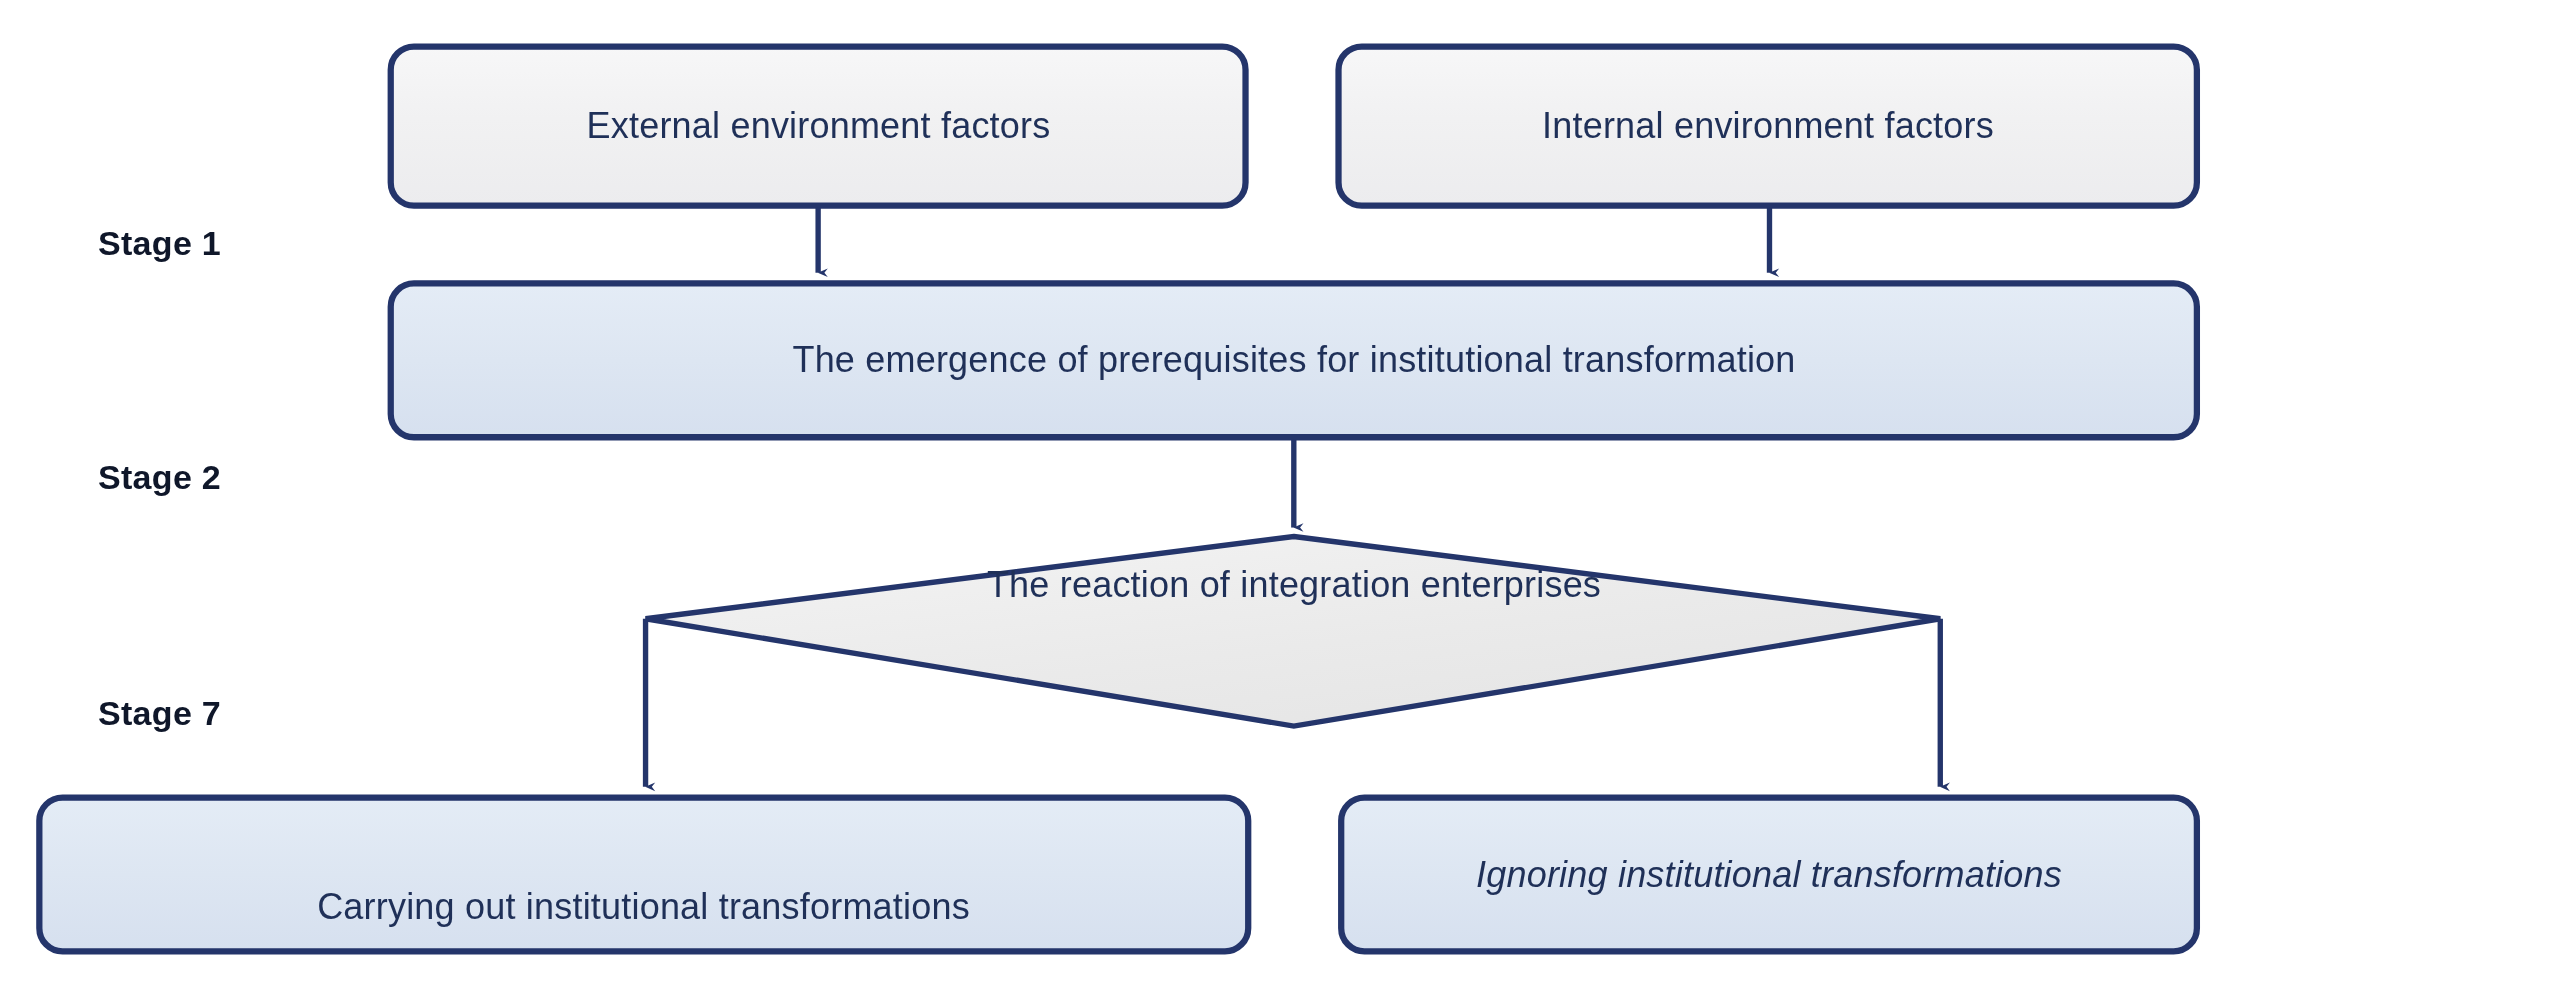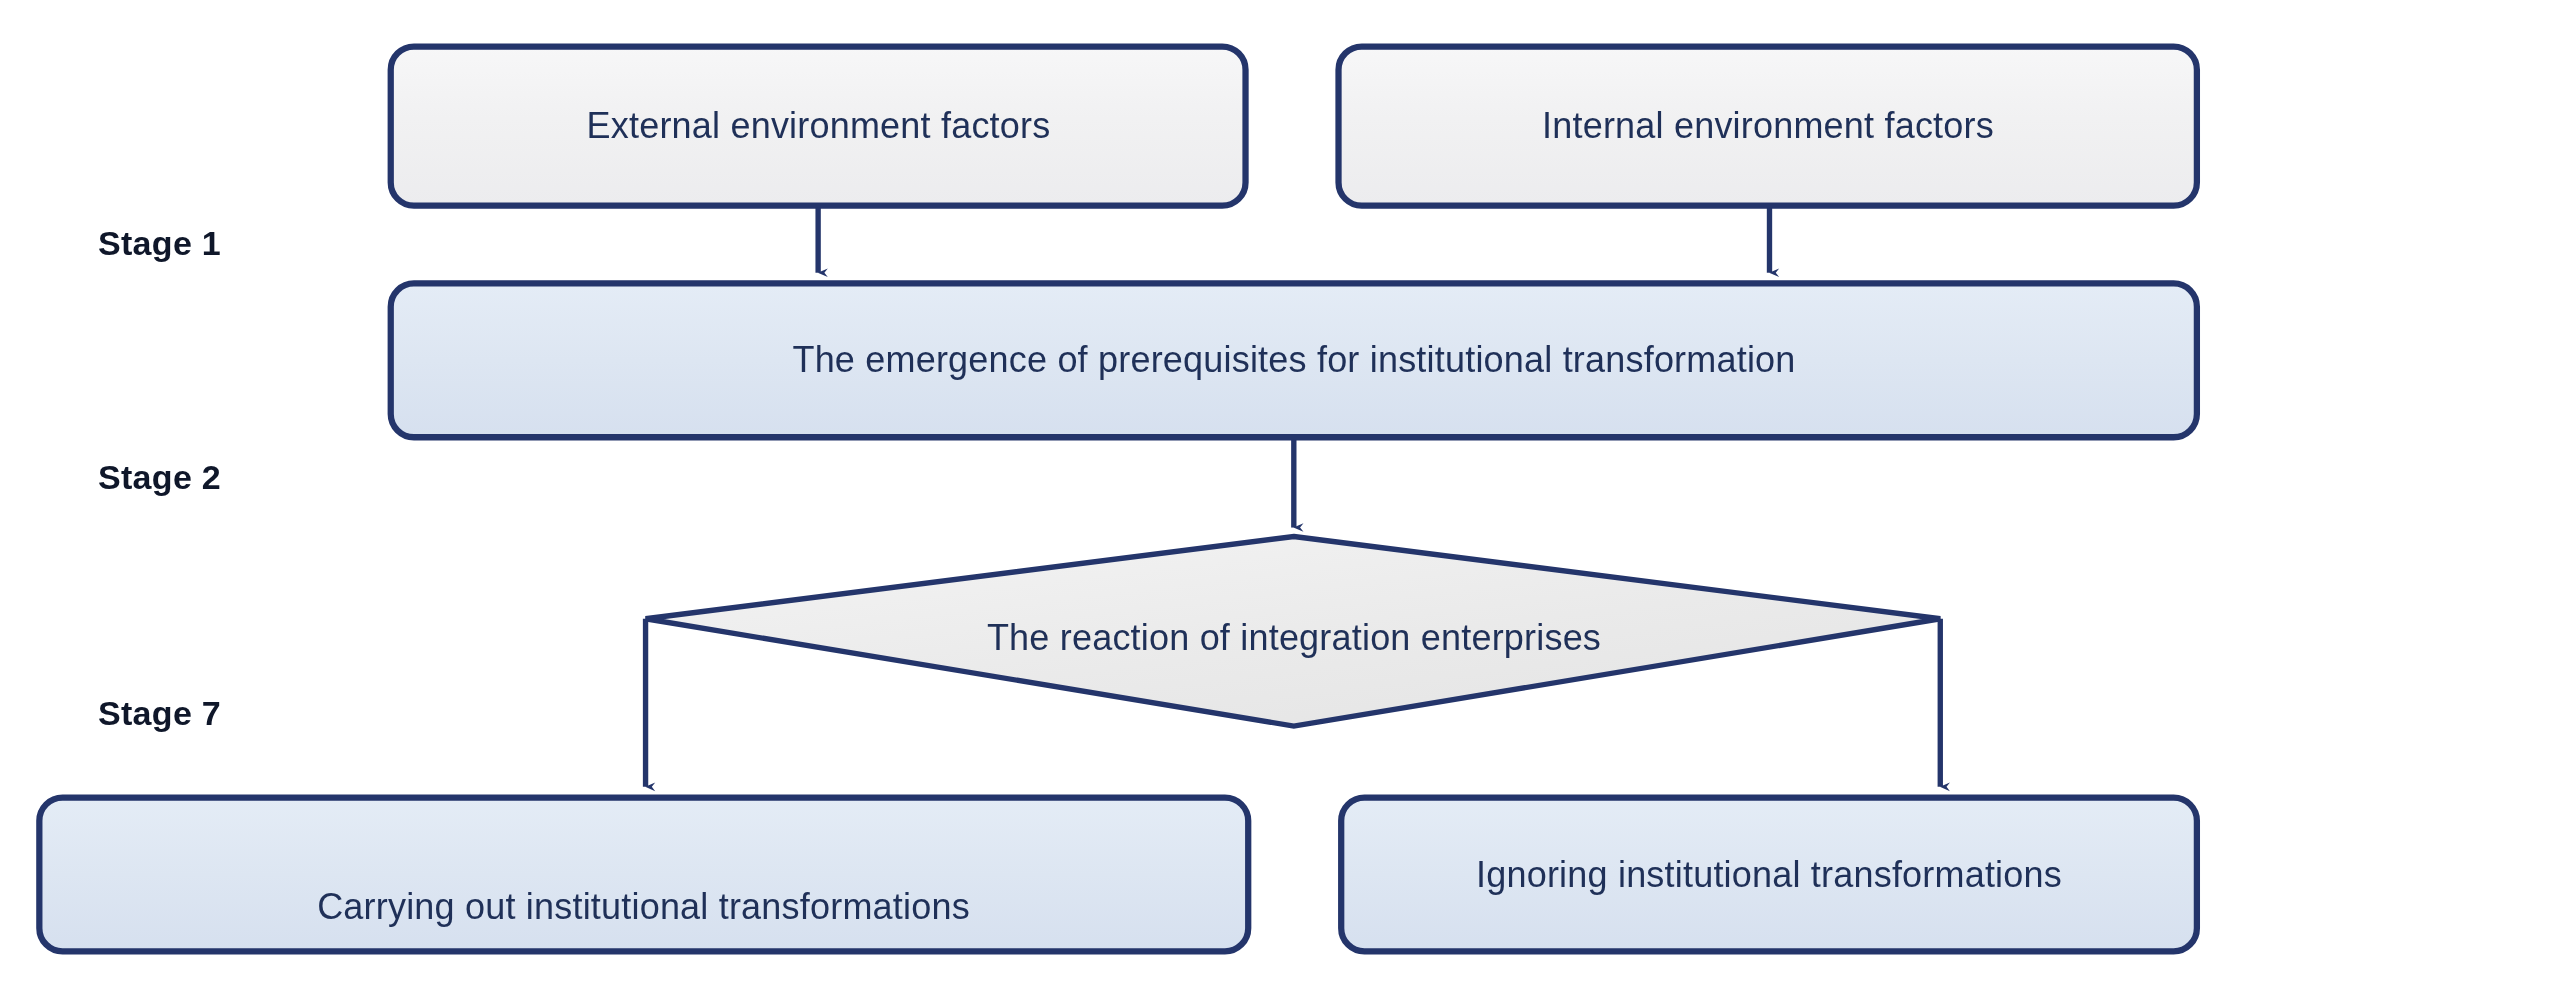--- a/index.html
+++ b/index.html
@@ -99,20 +99,20 @@
   <div class="stage-label" style="left:98px; top:458px;">Stage 2</div>
 
   <div class="stage-label" style="left:98px; top:694px;">Stage 7</div>
 
   <div class="node-label" style="left:391px; top:46px; width:855px; height:159px;">External environment factors</div>
 
   <div class="node-label" style="left:391px; top:283px; width:1806px; height:154px;">The emergence of prerequisites for institutional transformation</div>
 
   <div class="node-label" style="left:1339px; top:46px; width:858px; height:159px;">Internal environment factors</div>
 
-  <div class="node-label" style="left:646px; top:602px; width:1296px; height:72px;">The reaction of integration enterprises</div>
+  <div class="node-label" style="left:646px; top:549px; width:1296px; height:72px;">The reaction of integration enterprises</div>
 
   <div class="node-label" style="left:39px; top:830px; width:1209px; height:154px;">Carrying out institutional transformations</div>
 
-  <div class="node-label" style="left:1341px; top:798px; width:856px; height:154px;">Ignoring institutional transformations</div>
+  <div class="node-label" style="left:1341px; top:798px; width:856px; height:154px;font-style:italic;">Ignoring institutional transformations</div>
 
 </div>
 
 
 </body></html>

